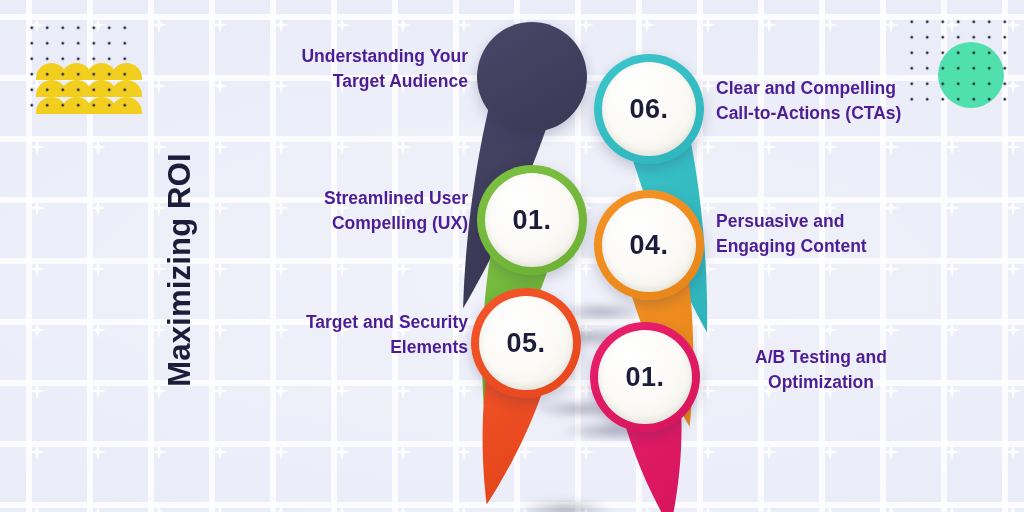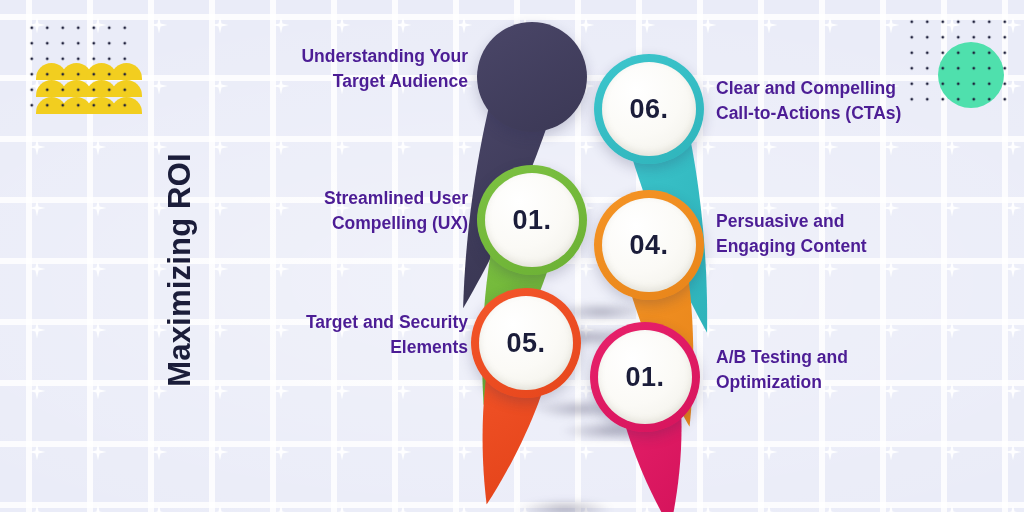--- a/index.html
+++ b/index.html
@@ -457,16 +457,16 @@
               </linearGradient>
             </defs>
             <path d="M0,0 C0,68.03999999999999 18,126.36 32,162 C46,126.36 64,68.03999999999999 64,0 Z" fill="url(#tg5)"></path>
           </svg>
         </div>
         <div class="ring" style="background: linear-gradient(150deg, rgb(232, 33, 107) 0%, rgb(214, 20, 92) 100%);"></div>
         <div class="inner">
           <span class="num">01.</span>
         </div>
       </div>
-      <div class="label right" style="left: 716px; top: 345px; width: 210px;">A/B Testing and Optimization</div>
+      <div class="label right" style="left: 716px; top: 345px; width: 210px; text-align: center;">A/B Testing and Optimization</div>
     </div>
 
 </div>
 
 </body></html>

